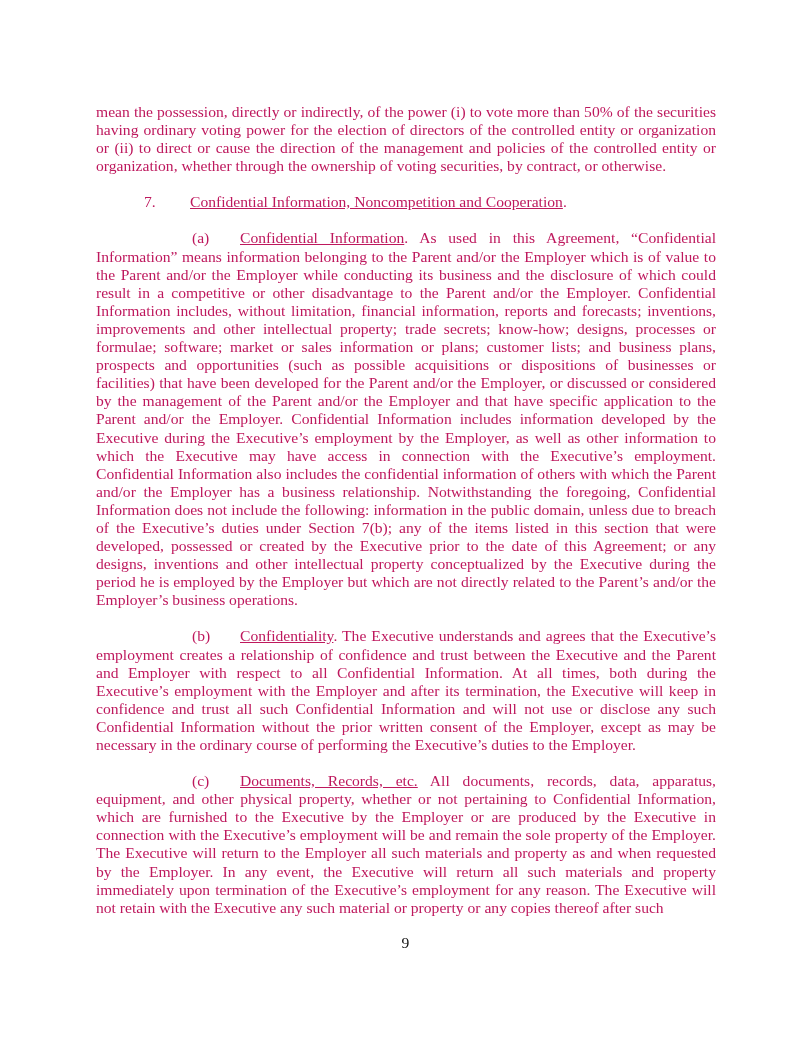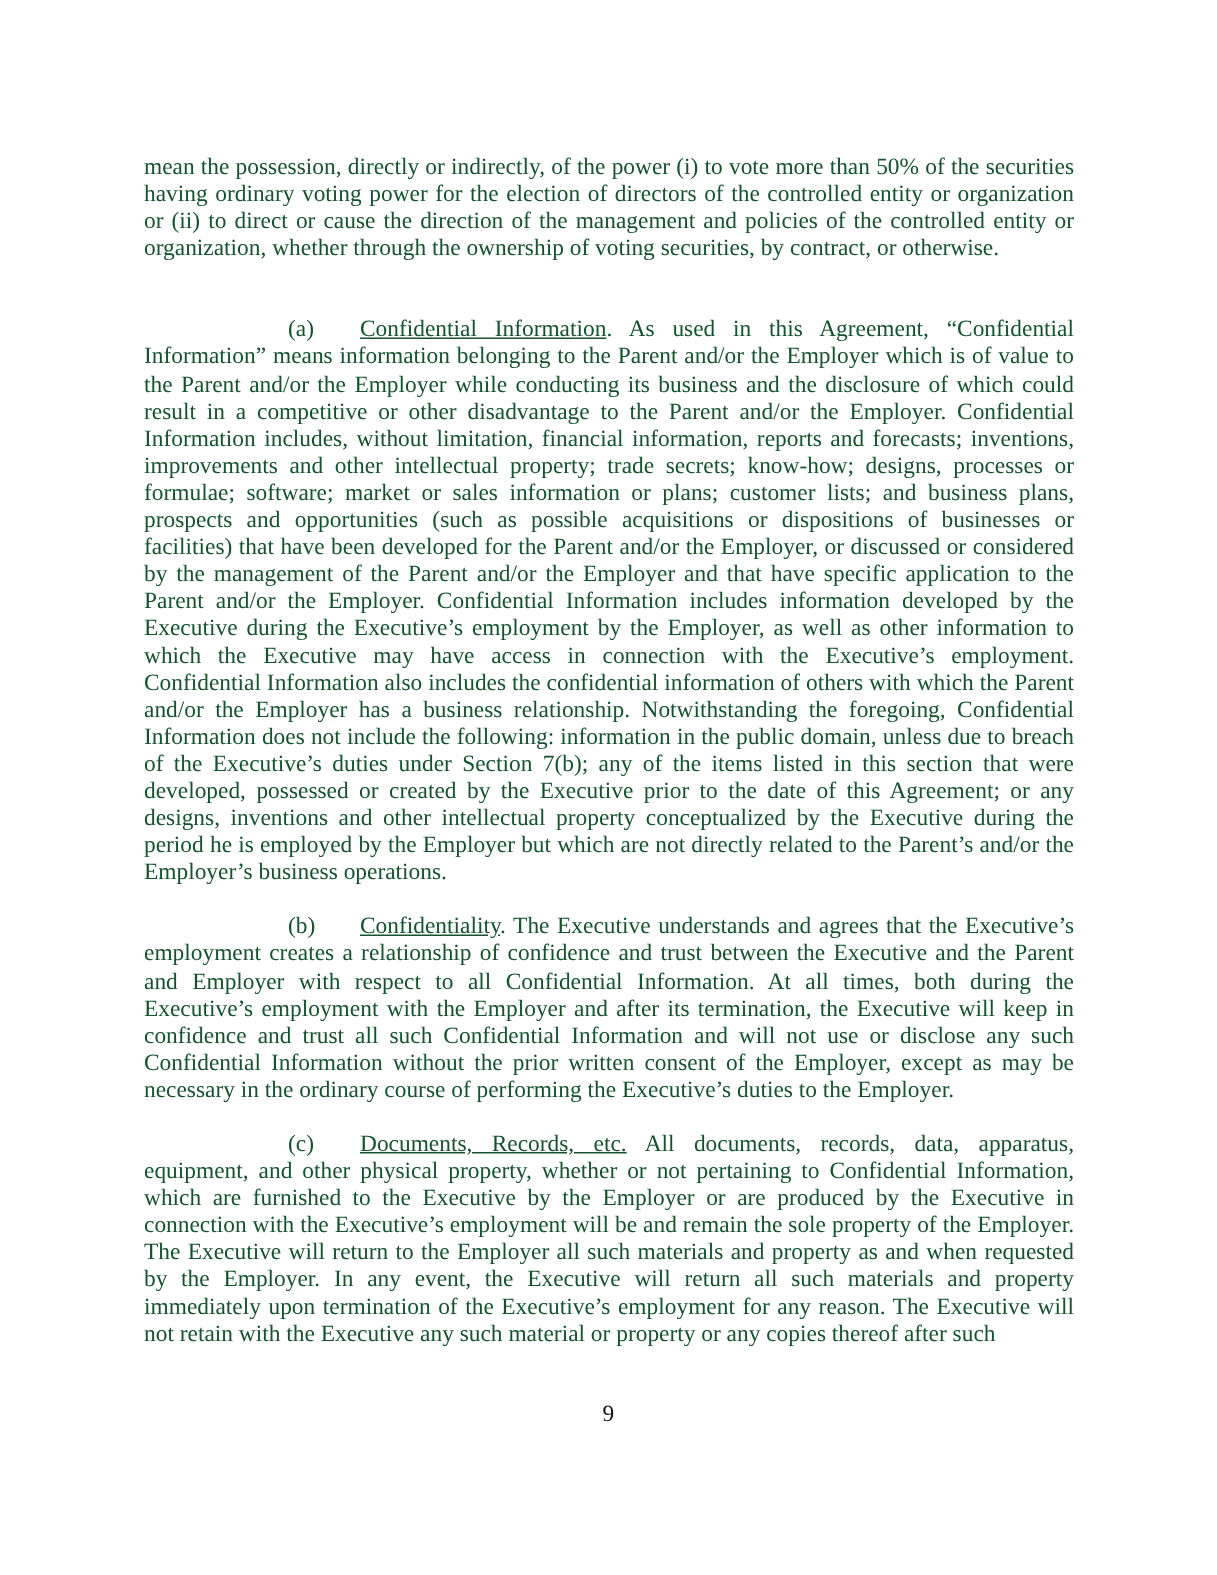--- a/index.html
+++ b/index.html
@@ -1,38 +1,41 @@
 <!DOCTYPE html>
 <html><head>
   <meta charset="utf-8">
   <style>
     html, body { margin: 0; padding: 0; background: #ffffff; }
     body { width: 811px; height: 1050px; position: relative; overflow: hidden; }
     .page {
       position: absolute; left: 96px; top: 103px; width: 620px;
       font-family: "Liberation Serif", "DejaVu Serif", serif;
-      font-size: 15.6px; line-height: 18.1px; color: #14532d;
+      font-size: 15.6px; line-height: 18.1px; color: #be185d;
     }
     .para { text-align: justify; margin: 0; }
     .gap { height: 18px; }
     .heading { margin: 0; }
     .heading .num { display: inline-block; width: 46px; margin-left: 48px; }
     .ind { display: inline-block; width: 48px; margin-left: 96px; }
     .u { text-decoration: underline; }
     .pagenum {
       position: absolute; left: 0; top: 934px; width: 811px; text-align: center;
       font-family: "Liberation Serif", "DejaVu Serif", serif; font-size: 15.6px; color: #111111;
     }
   </style>
 </head>
 <body>
 
 <div class="page">
   <p class="para">mean the possession, directly or indirectly, of the power (i) to vote more than 50% of the securities having ordinary voting power for the election of directors of the controlled entity or organization or (ii) to direct or cause the direction of the management and policies of the controlled entity or organization, whether through the ownership of voting securities, by contract, or otherwise.</p>
   <div class="gap"></div>
+  <p class="heading">
+    <span class="num">7.</span><span class="u">Confidential Information, Noncompetition and Cooperation</span><span>.</span>
+  </p>
   <div class="gap"></div>
   <p class="para">
     <span class="ind">(a)</span><span class="u">Confidential Information</span><span>.</span><span>  As used in this Agreement, “Confidential Information” means information belonging to the Parent and/or the Employer which is of value to the Parent and/or the Employer while conducting its business and the disclosure of which could result in a competitive or other disadvantage to the Parent and/or the Employer.  Confidential Information includes, without limitation, financial information, reports and forecasts; inventions, improvements and other intellectual property; trade secrets; know-how; designs, processes or formulae; software; market or sales information or plans; customer lists; and business plans, prospects and opportunities (such as possible acquisitions or dispositions of businesses or facilities) that have been developed for the Parent and/or the Employer, or discussed or considered by the management of the Parent and/or the Employer and that have specific application to the Parent and/or the Employer.  Confidential Information includes information developed by the Executive during the Executive’s employment by the Employer, as well as other information to which the Executive may have access in connection with the Executive’s employment. Confidential Information also includes the confidential information of others with which the Parent and/or the Employer has a business relationship.  Notwithstanding the foregoing, Confidential Information does not include the following: information in the public domain, unless due to breach of the Executive’s duties under Section 7(b); any of the items listed in this section that were developed, possessed or created by the Executive prior to the date of this Agreement; or any designs, inventions and other intellectual property conceptualized by the Executive during the period he is employed by the Employer but which are not directly related to the Parent’s and/or the Employer’s business operations.</span>
   </p>
   <div class="gap"></div>
   <p class="para">
     <span class="ind">(b)</span><span class="u">Confidentiality</span><span>.</span><span>  The Executive understands and agrees that the Executive’s employment creates a relationship of confidence and trust between the Executive and the Parent and Employer with respect to all Confidential Information.  At all times, both during the Executive’s employment with the Employer and after its termination, the Executive will keep in confidence and trust all such Confidential Information and will not use or disclose any such Confidential Information without the prior written consent of the Employer, except as may be necessary in the ordinary course of performing the Executive’s duties to the Employer.</span>
   </p>
   <div class="gap"></div>
   <p class="para">

